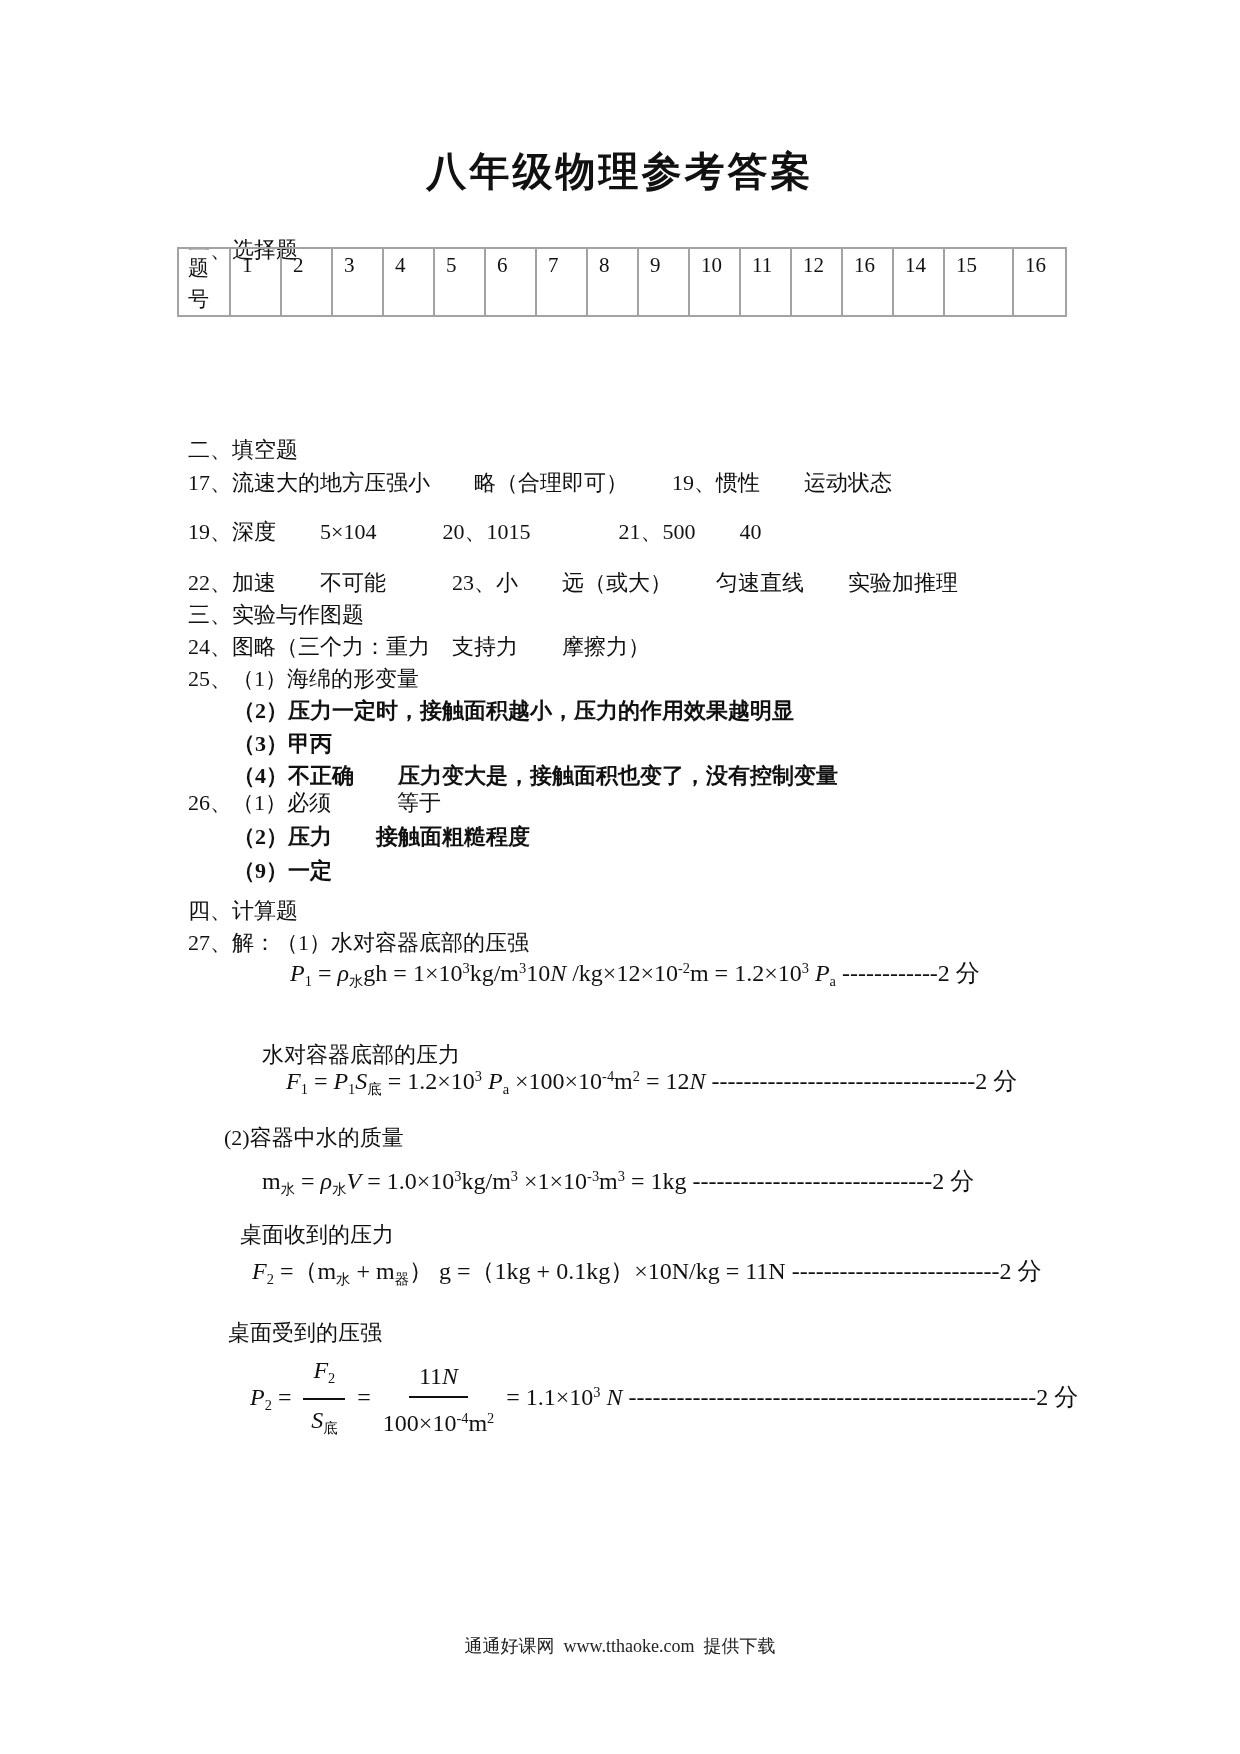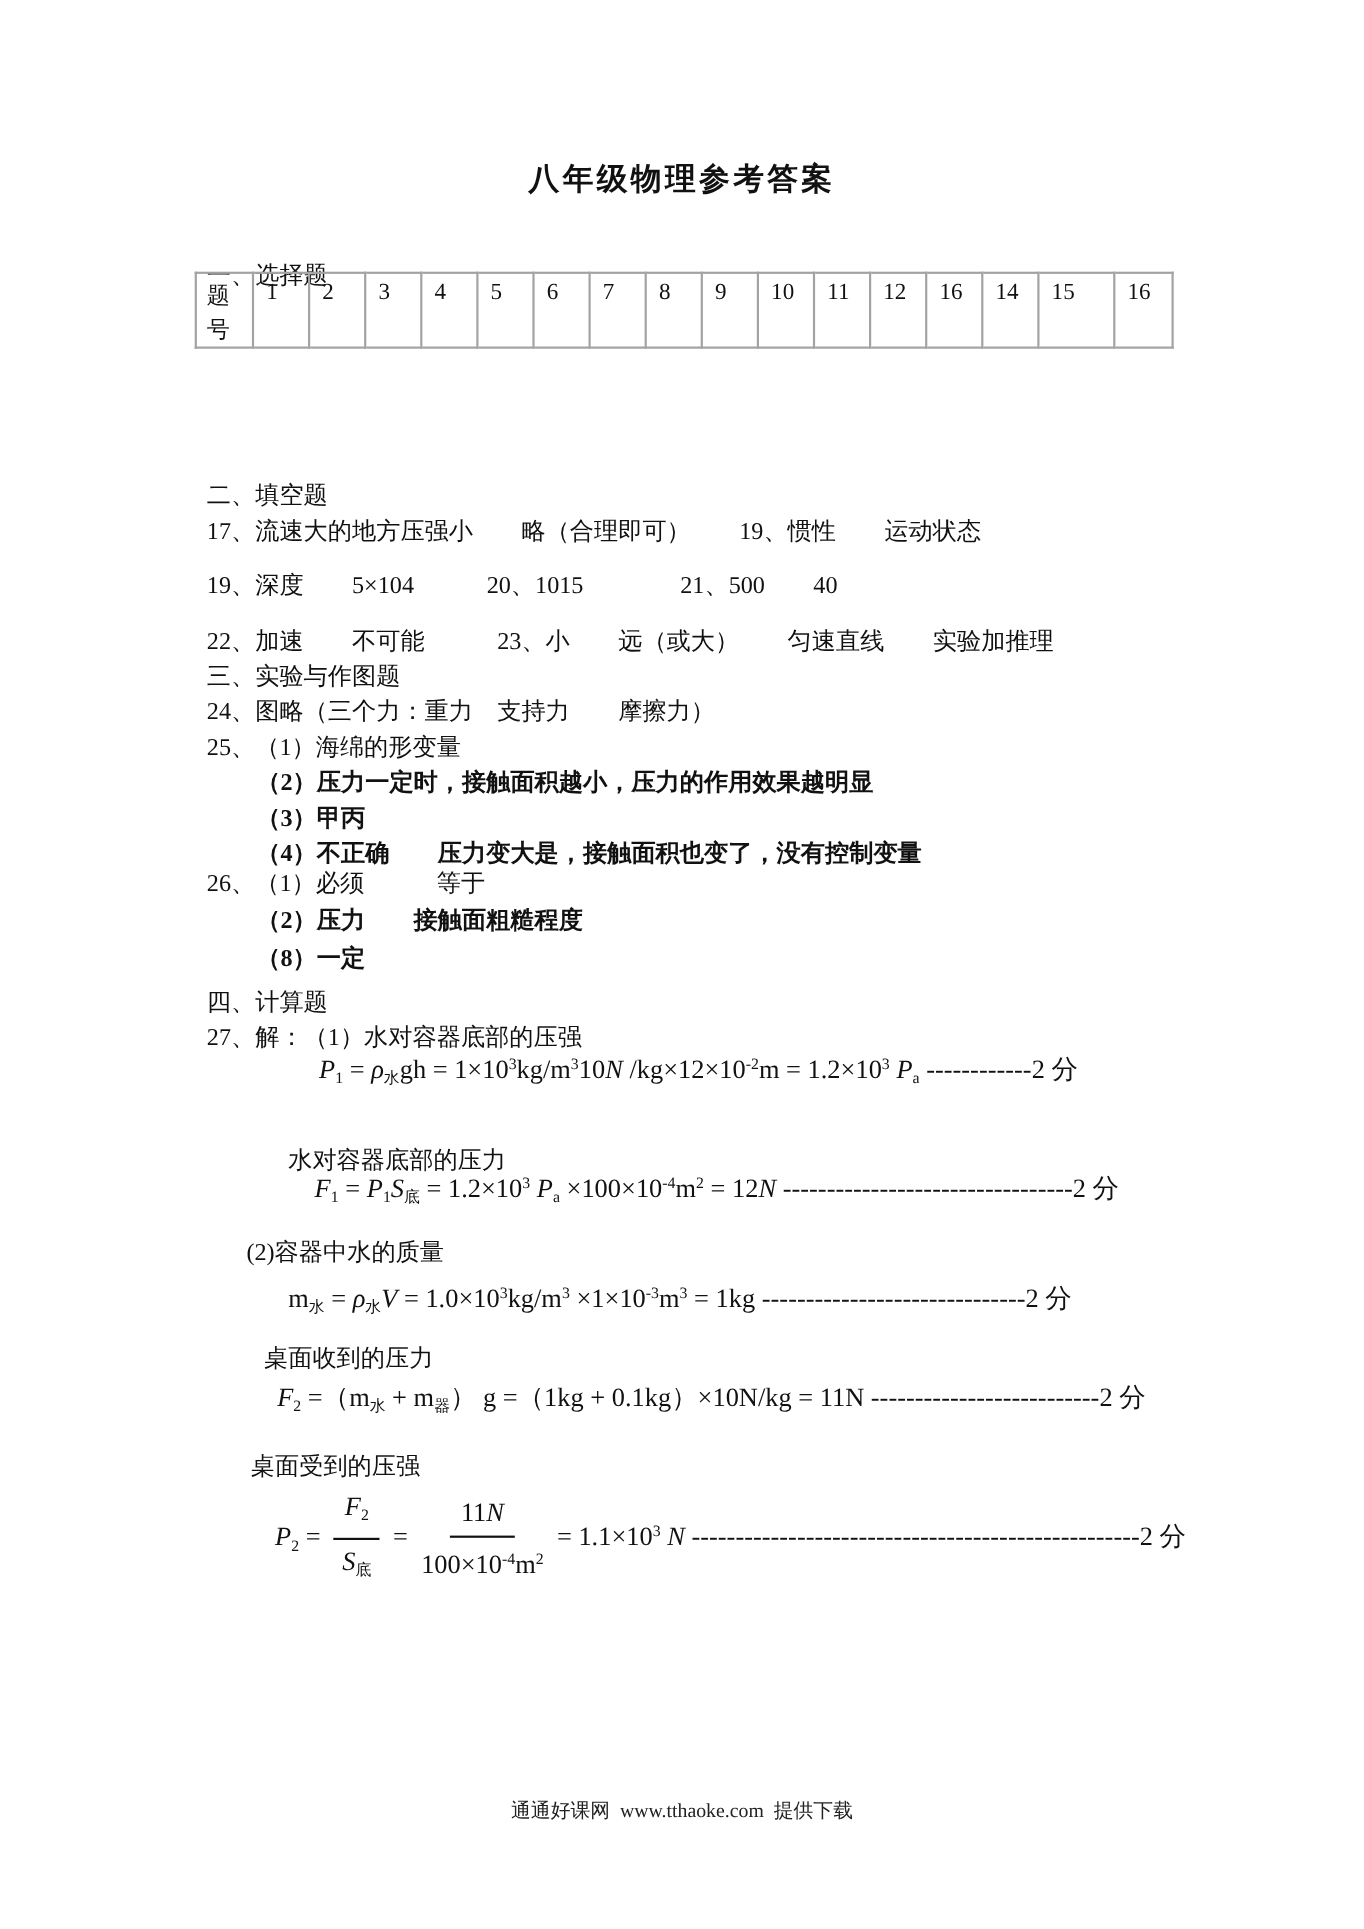--- a/index.html
+++ b/index.html
@@ -9,21 +9,21 @@
     height:1754px;
     background:#ffffff;
     font-family:"Liberation Serif","DejaVu Serif",serif;
     color:#111;
     overflow:hidden;
   }
   .title{
     position:absolute;
     top:144px; left:0; width:1240px;
     text-align:center;
-    font-size:28px;
+    font-size:40px;
     font-weight:600;
     letter-spacing:3px;
     margin:0;
   }
   .line{
     position:absolute;
     left:188px;
     font-size:22px;
     line-height:30px;
     white-space:pre;
@@ -138,21 +138,21 @@
   <div class="line" style="top:548px">22、加速　　不可能　　　23、小　　远（或大）　　匀速直线　　实验加推理</div>
 
   <div class="line heading" style="top:580px">三、实验与作图题</div>
   <div class="line" style="top:612px">24、图略（三个力：重力　支持力　　摩擦力）</div>
   <div class="line" style="top:644px">25、（1）海绵的形变量</div>
   <div class="line sub-item" style="top:676px">（2）压力一定时，接触面积越小，压力的作用效果越明显</div>
   <div class="line sub-item" style="top:709px">（3）甲丙</div>
   <div class="line sub-item" style="top:741px">（4）不正确　　压力变大是，接触面积也变了，没有控制变量</div>
   <div class="line" style="top:768px">26、（1）必须　　　等于</div>
   <div class="line sub-item" style="top:802px">（2）压力　　接触面粗糙程度</div>
-  <div class="line sub-item" style="top:836px">（8）一定</div>
+  <div class="line sub-item" style="top:836px">（9）一定</div>
 
   <div class="line heading" style="top:876px">四、计算题</div>
   <div class="line" style="top:908px">27、解：（1）水对容器底部的压强</div>
 
   <div class="formula" style="top:950px;left:290px"><span class="i">P</span><span class="sub">1</span><span class="r"> = </span><span class="i">ρ</span><span class="sub">水</span><span class="r">gh</span><span class="r"> = 1×10</span><span class="sup">3</span><span class="r">kg/m</span><span class="sup">3</span><span class="r">10</span><span class="i">N</span><span class="r"> /kg×12×10</span><span class="sup">-2</span><span class="r">m</span><span class="r"> = 1.2×10</span><span class="sup">3</span><span class="r"> </span><span class="i">P</span><span class="sub">a</span><span class="r"> ------------2 分</span></div>
   <div class="line" style="top:1020px;left:262px">水对容器底部的压力</div>
   <div class="formula" style="top:1058px;left:286px"><span class="i">F</span><span class="sub">1</span><span class="r"> = </span><span class="i">P</span><span class="sub">1</span><span class="i">S</span><span class="sub">底</span><span class="r"> = 1.2×10</span><span class="sup">3</span><span class="r"> </span><span class="i">P</span><span class="sub">a</span><span class="r"> ×100×10</span><span class="sup">-4</span><span class="r">m</span><span class="sup">2</span><span class="r"> = 12</span><span class="i">N</span><span class="r"> ---------------------------------2 分</span></div>
   <div class="line" style="top:1103px;left:224px">(2)容器中水的质量</div>
   <div class="formula" style="top:1158px;left:262px"><span class="r">m</span><span class="sub">水</span><span class="r"> = </span><span class="i">ρ</span><span class="sub">水</span><span class="i">V</span><span class="r"> = 1.0×10</span><span class="sup">3</span><span class="r">kg/m</span><span class="sup">3</span><span class="r"> ×1×10</span><span class="sup">-3</span><span class="r">m</span><span class="sup">3</span><span class="r"> = 1kg</span><span class="r"> ------------------------------2 分</span></div>
   <div class="line" style="top:1200px;left:240px">桌面收到的压力</div>

